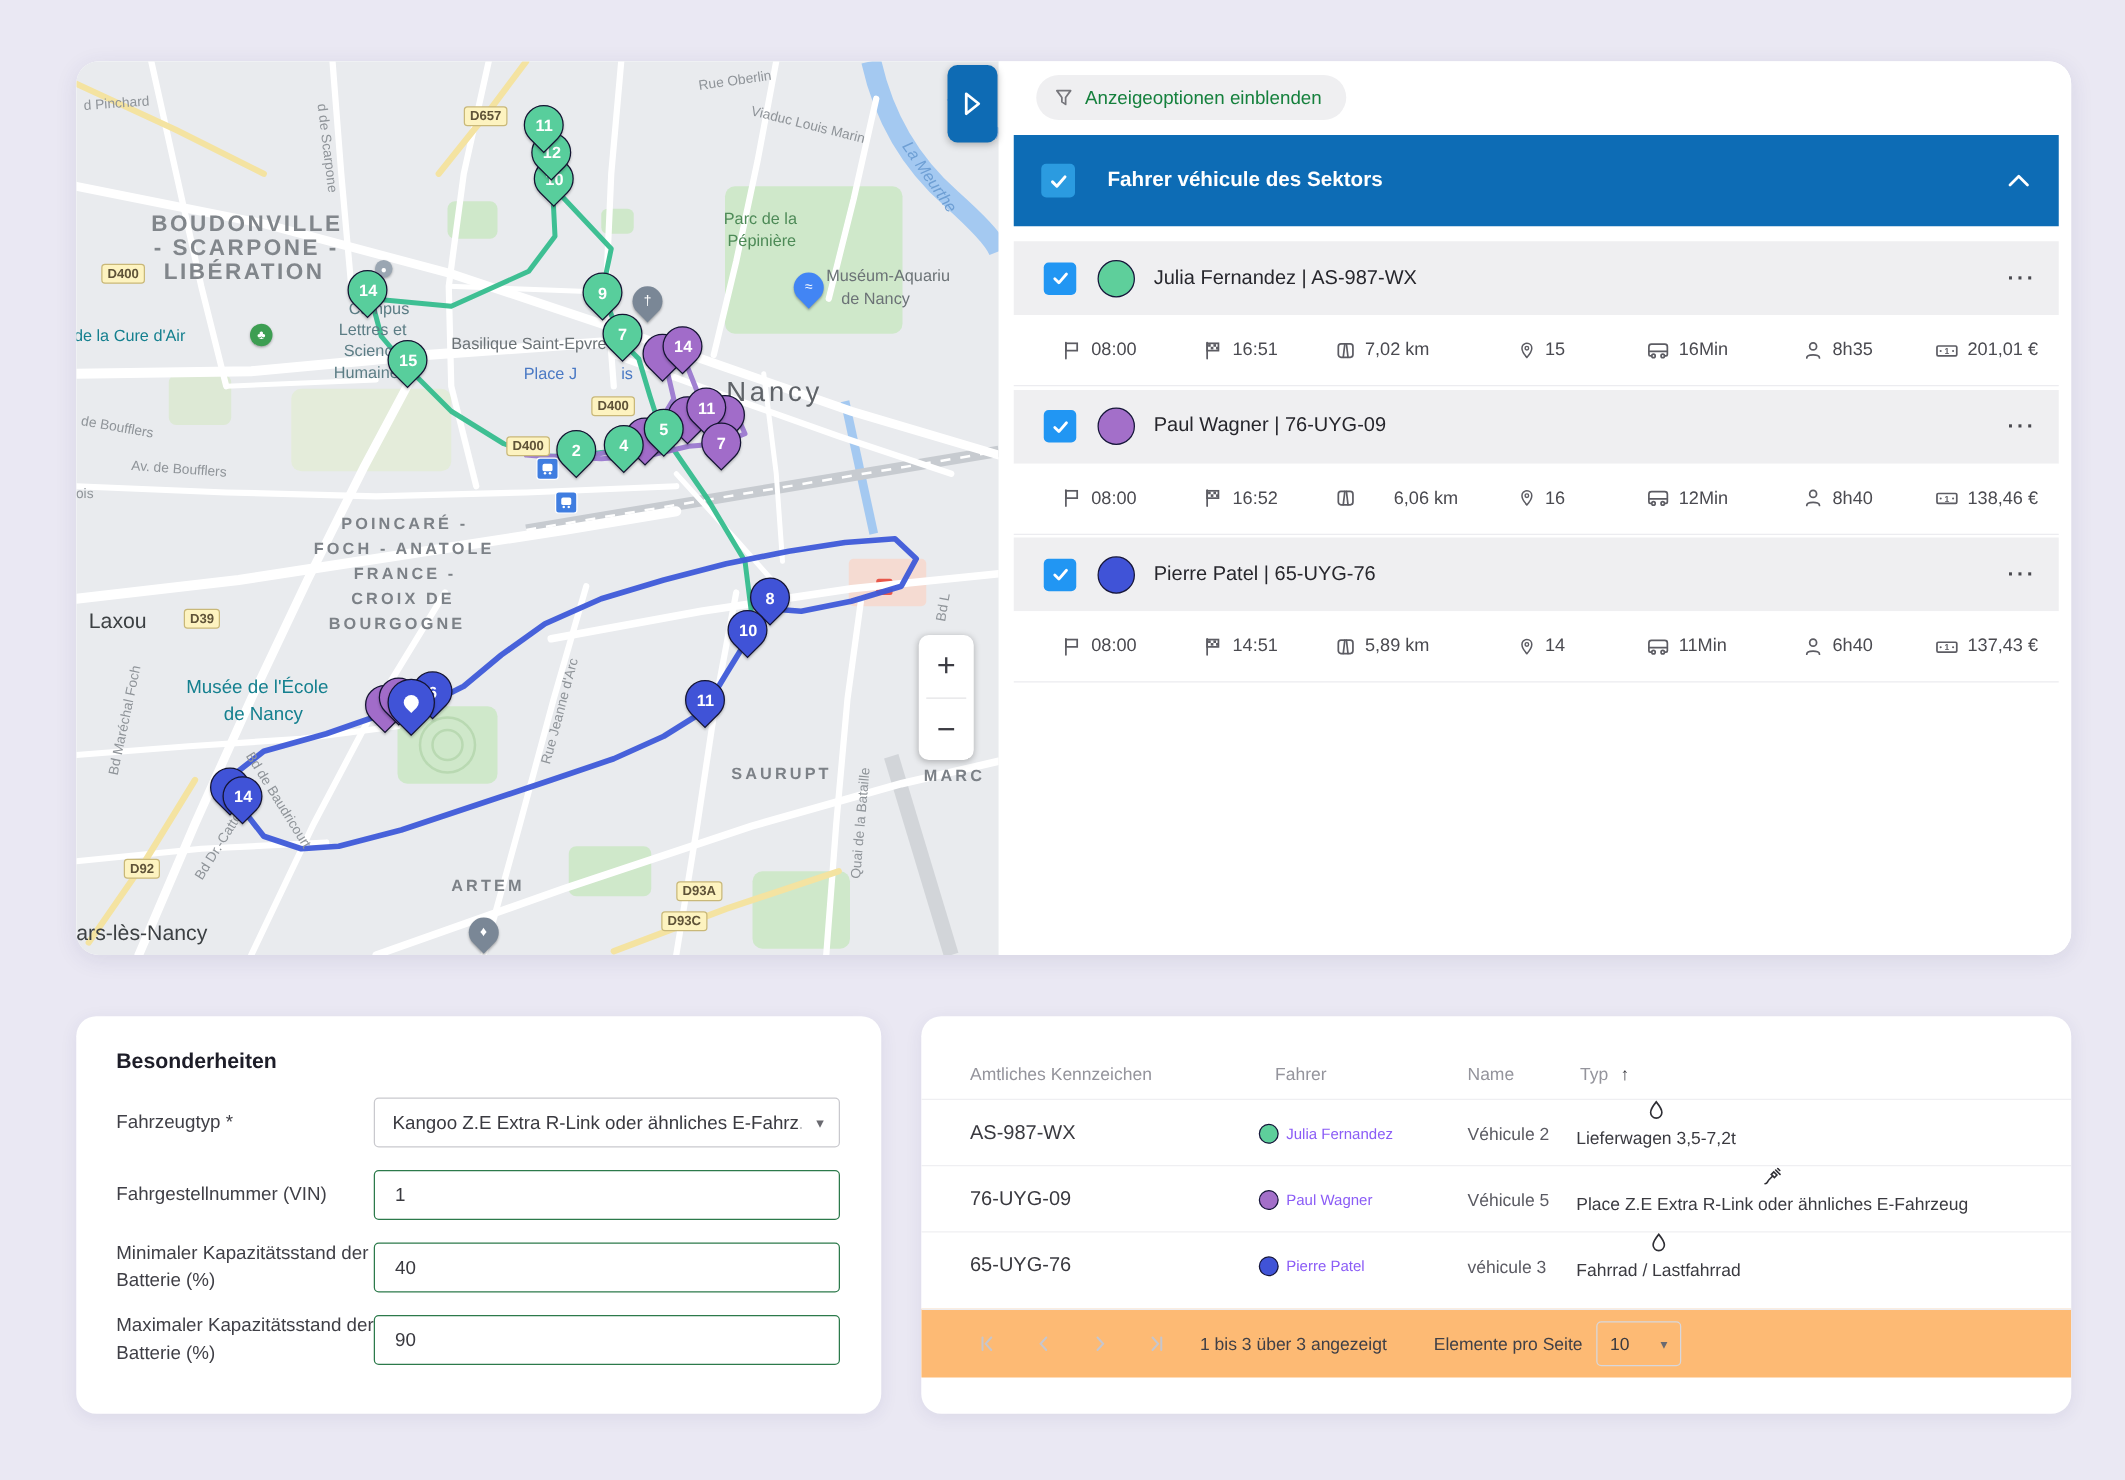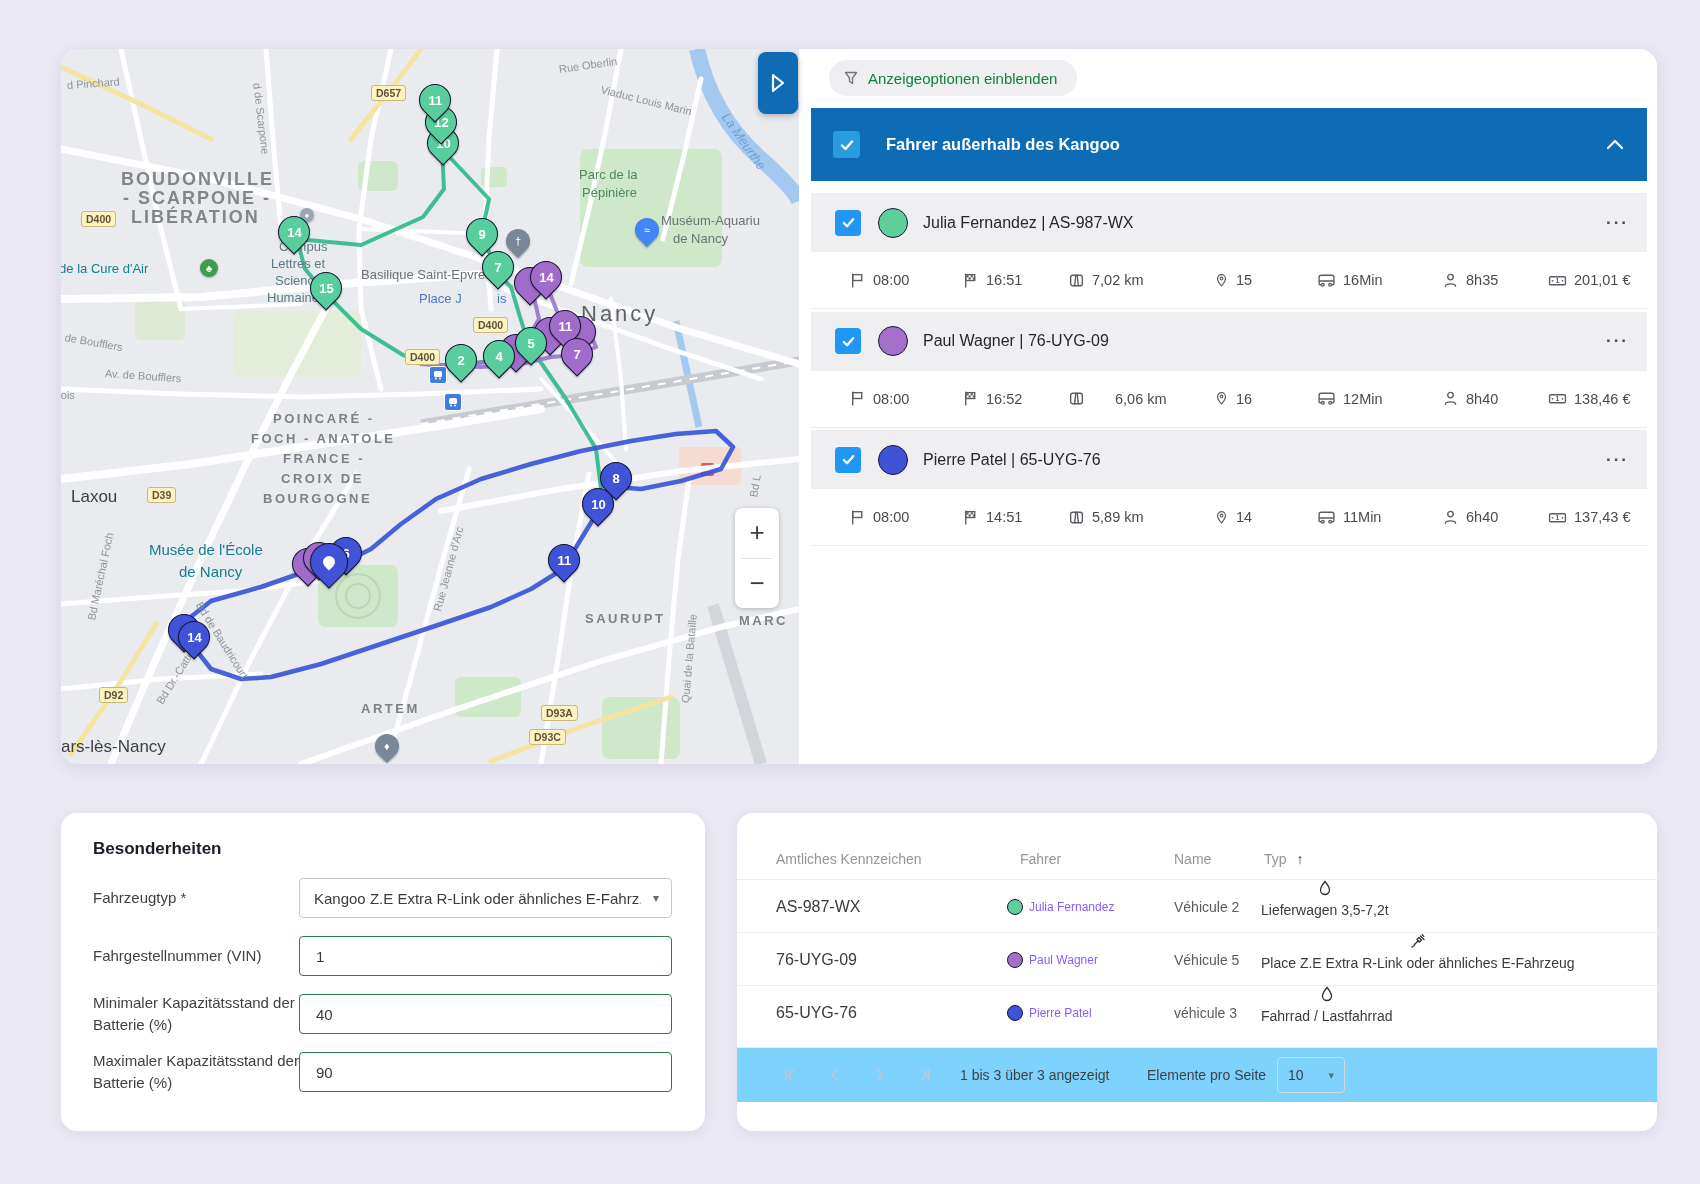--- a/index.html
+++ b/index.html
@@ -94,21 +94,21 @@
   
   .table-card{left:737px;top:813px;width:920px;height:318px;overflow:hidden;}
   .th{position:absolute;top:38px;font-size:14px;color:#94949c;}
   .trow{position:absolute;left:0;width:920px;height:53px;border-top:1px solid #efeff2;}
   .trow .cell{position:absolute;top:0;height:53px;display:flex;align-items:center;}
   .c-plate{left:39px;font-size:16px;color:#3a3a40;}
   .c-driver{left:270px;gap:6px;font-size:12px;color:#8b5cf6;}
   .c-name{left:437px;font-size:14px;color:#5a5a62;}
   .c-type{left:524px;gap:6px;font-size:14px;color:#3a3a40;flex-direction:column;}
   .dot{width:14px;height:14px;border-radius:50%;border:1.4px solid #16163a;flex:none;}
-  .pagebar{position:absolute;left:0;top:234px;width:920px;height:54px;background:#7dd3fc;border-top:1px solid #ececf0;}
+  .pagebar{position:absolute;left:0;top:234px;width:920px;height:54px;background:#fdba74;border-top:1px solid #ececf0;}
   .pnav{position:absolute;top:0;height:54px;width:30px;display:flex;align-items:center;justify-content:center;cursor:pointer;}
   .pnav svg{display:block;}
   .pinfo{position:absolute;left:223px;top:0;height:54px;display:flex;align-items:center;font-size:14px;color:#3f3f46;}
   .plabel{position:absolute;left:410px;top:0;height:54px;display:flex;align-items:center;font-size:14px;color:#3f3f46;}
   .psel{position:absolute;left:540px;top:9px;width:68px;height:36px;border:1px solid #d7d7dc;border-radius:4px;
     display:flex;align-items:center;padding:0 10px;box-sizing:border-box;font-size:14px;color:#3a3a40;justify-content:space-between;cursor:pointer;}
 </style>
 </head>
 <body>
 
@@ -353,21 +353,21 @@
         </svg>
         <span>Anzeigeoptionen einblenden</span>
       </div>
 
       <div class="band">
         <div class="cbx">
           <svg width="16" height="16" viewBox="0 0 16 16">
             <polyline points="3,8.5 6.5,12 13,4.5" fill="none" stroke="#fff" stroke-width="2.4" stroke-linecap="round" stroke-linejoin="round"></polyline>
           </svg>
         </div>
-        <div class="band-title">Fahrer außerhalb des Kangoo</div>
+        <div class="band-title">Fahrer véhicule des Sektors</div>
         <svg width="20" height="14" viewBox="0 0 20 14">
           <polyline points="3,10 10,3 17,10" fill="none" stroke="#fff" stroke-width="2.2" stroke-linecap="round" stroke-linejoin="round"></polyline>
         </svg>
       </div>
 
       <div id="driver-list">
           <div class="driver-card" style="top: 144px;">
             <div class="dc-head">
               <div class="cbx bright">
                 <svg width="15" height="15" viewBox="0 0 16 16">

